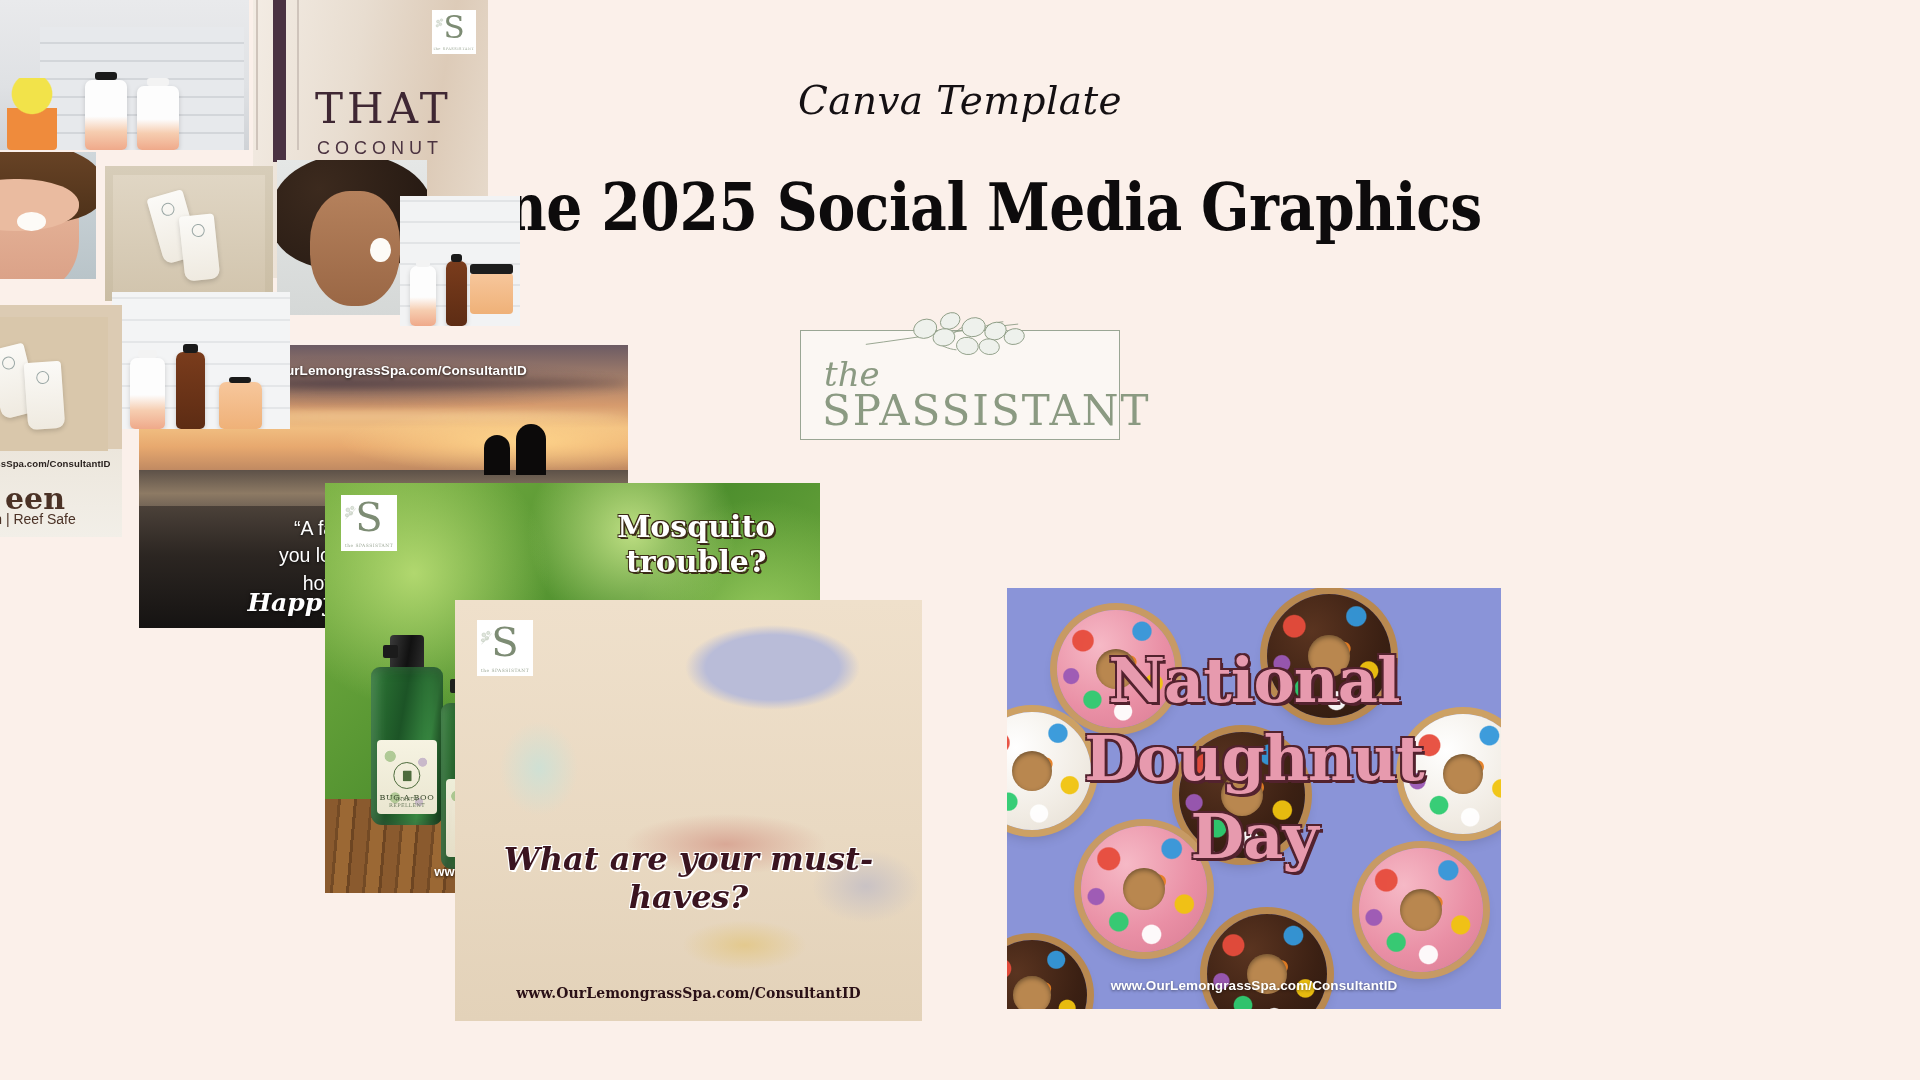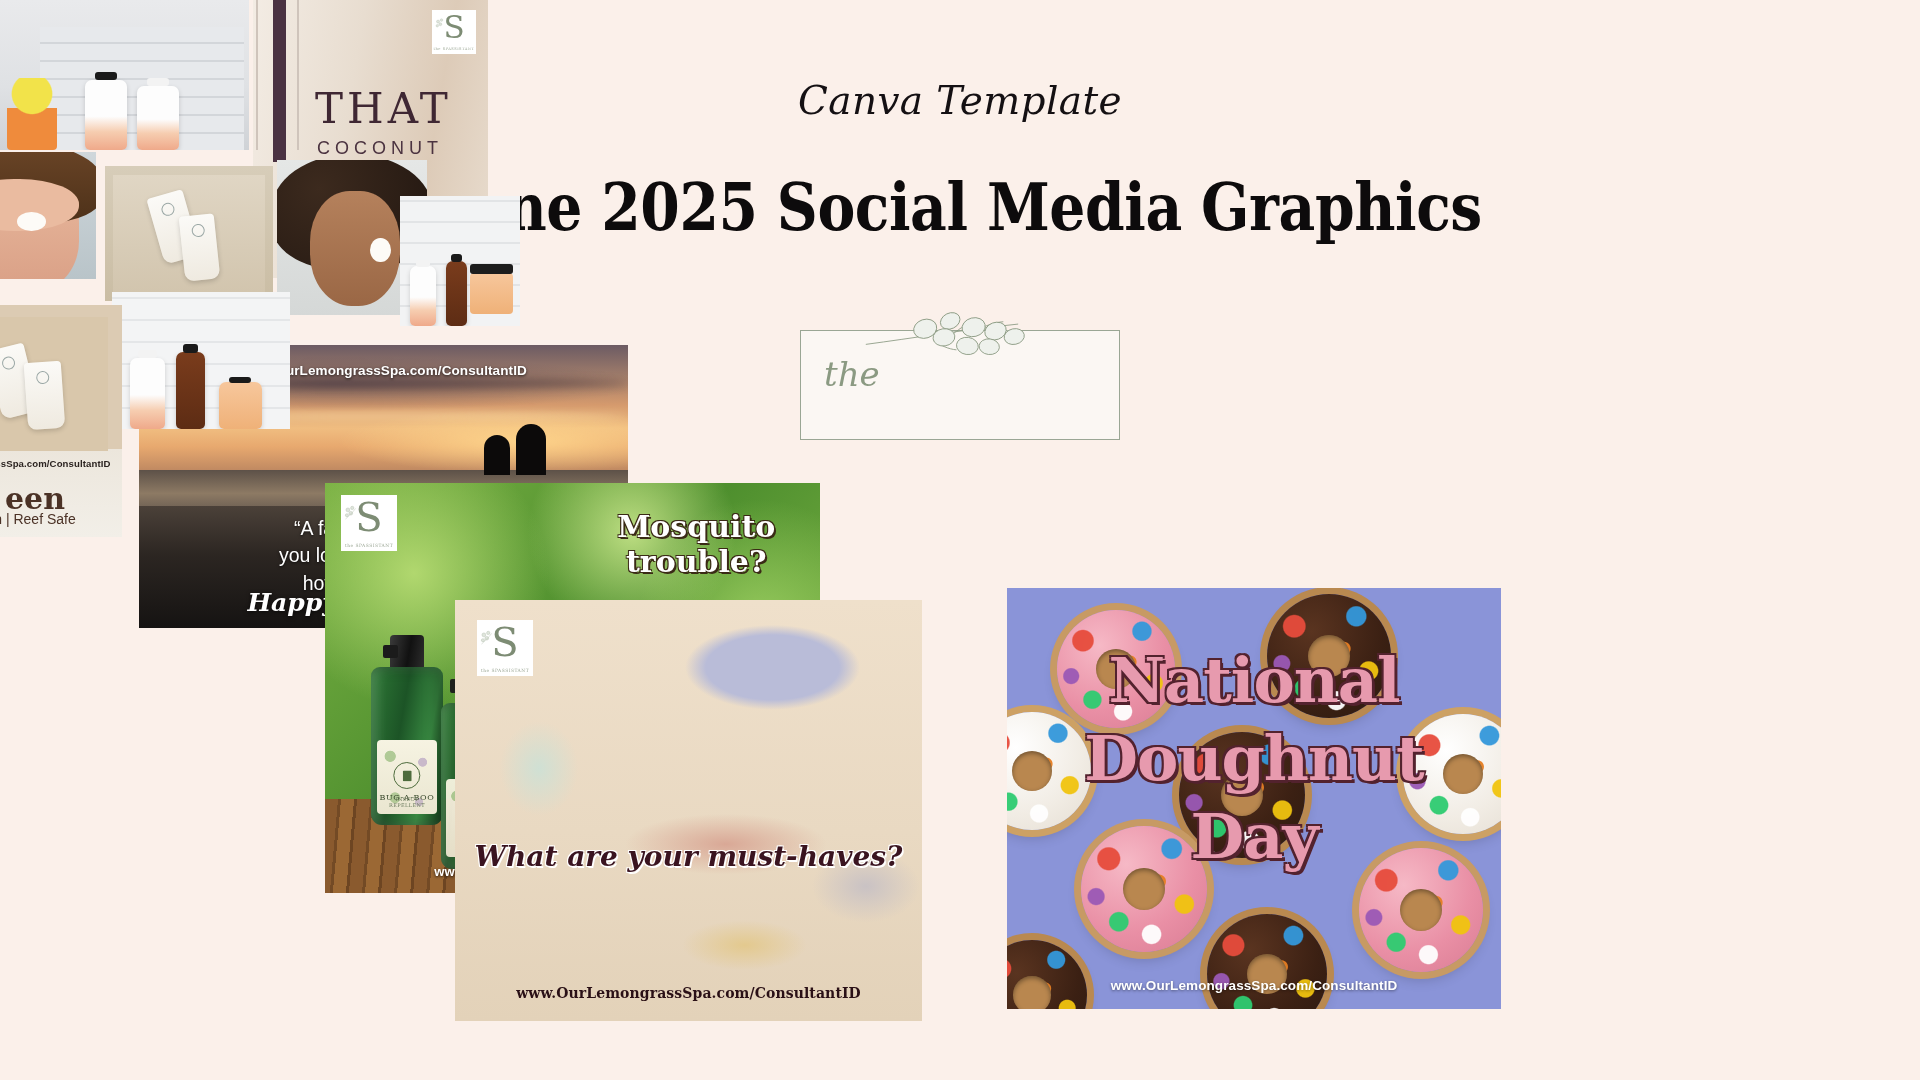--- a/index.html
+++ b/index.html
@@ -151,21 +151,21 @@
     position:absolute;left:0;right:0;text-align:center;
     font-family:"DejaVu Serif",serif;font-weight:700;color:#331019;
     font-size:58px;letter-spacing:-.5px;
     text-shadow:2px 2px 0 #fff,-2px -2px 0 #fff,2px -2px 0 #fff,-2px 2px 0 #fff,0 3px 0 #fff;
   }
   #skincare .t1{top:82px;}
   #skincare .t2{top:155px;}
   #skincare .t3{
     position:absolute;left:0;right:0;top:240px;text-align:center;
     font-family:"DejaVu Serif",serif;font-style:italic;font-weight:700;
-    font-size:28px;color:#3a1420;
+    font-size:32px;color:#3a1420;
     text-shadow:1.5px 1.5px 0 #fff,-1px -1px 0 #fff,1px -1px 0 #fff,-1px 1px 0 #fff;
   }
   #skincare .url{bottom:20px;font-size:14px;color:#2a1016;font-family:"DejaVu Serif",serif;}
 
   
   #doughnut{left:1007px;top:588px;width:494px;height:421px;background:#8a94d8;}
   #doughnut .bg{position:absolute;inset:0;background:#8a94d8;}
   .dn{position:absolute;border-radius:50%;}
   .dn:after{content:"";position:absolute;left:33%;top:33%;width:34%;height:34%;
     border-radius:50%;background:#b9874f;box-shadow:inset 0 2px 5px rgba(0,0,0,.4);}
@@ -305,20 +305,21 @@
         <ellipse cx="118" cy="12" rx="13" ry="10" transform="rotate(-26 118 12)"></ellipse>
         <ellipse cx="110" cy="33" rx="14" ry="11" transform="rotate(-8 110 33)"></ellipse>
         <ellipse cx="148" cy="20" rx="15" ry="12" transform="rotate(-14 148 20)"></ellipse>
         <ellipse cx="140" cy="44" rx="14" ry="11" transform="rotate(8 140 44)"></ellipse>
         <ellipse cx="176" cy="25" rx="14" ry="11" transform="rotate(-20 176 25)"></ellipse>
         <ellipse cx="168" cy="45" rx="13" ry="10" transform="rotate(6 168 45)"></ellipse>
         <ellipse cx="200" cy="32" rx="13" ry="10" transform="rotate(-12 200 32)"></ellipse>
       </g>
     </svg>
     <div style="position:absolute;left:24px;top:24px;font-family:'DejaVu Serif',serif;font-style:italic;font-size:34px;color:#8b9a82;">the</div>
+    <div style="position:absolute;left:22px;top:56px;right:16px;font-family:'DejaVu Serif',serif;font-size:42px;letter-spacing:2px;color:#8b9a82;">SPASSISTANT</div>
   </div>
 
   <div class="card" id="fathers">
     <div class="sky"></div>
     <div class="sea"></div>
     <div class="sand"></div>
     <div class="silh">
       <i class="h1"></i>
         <i class="h2"></i>
     </div>

